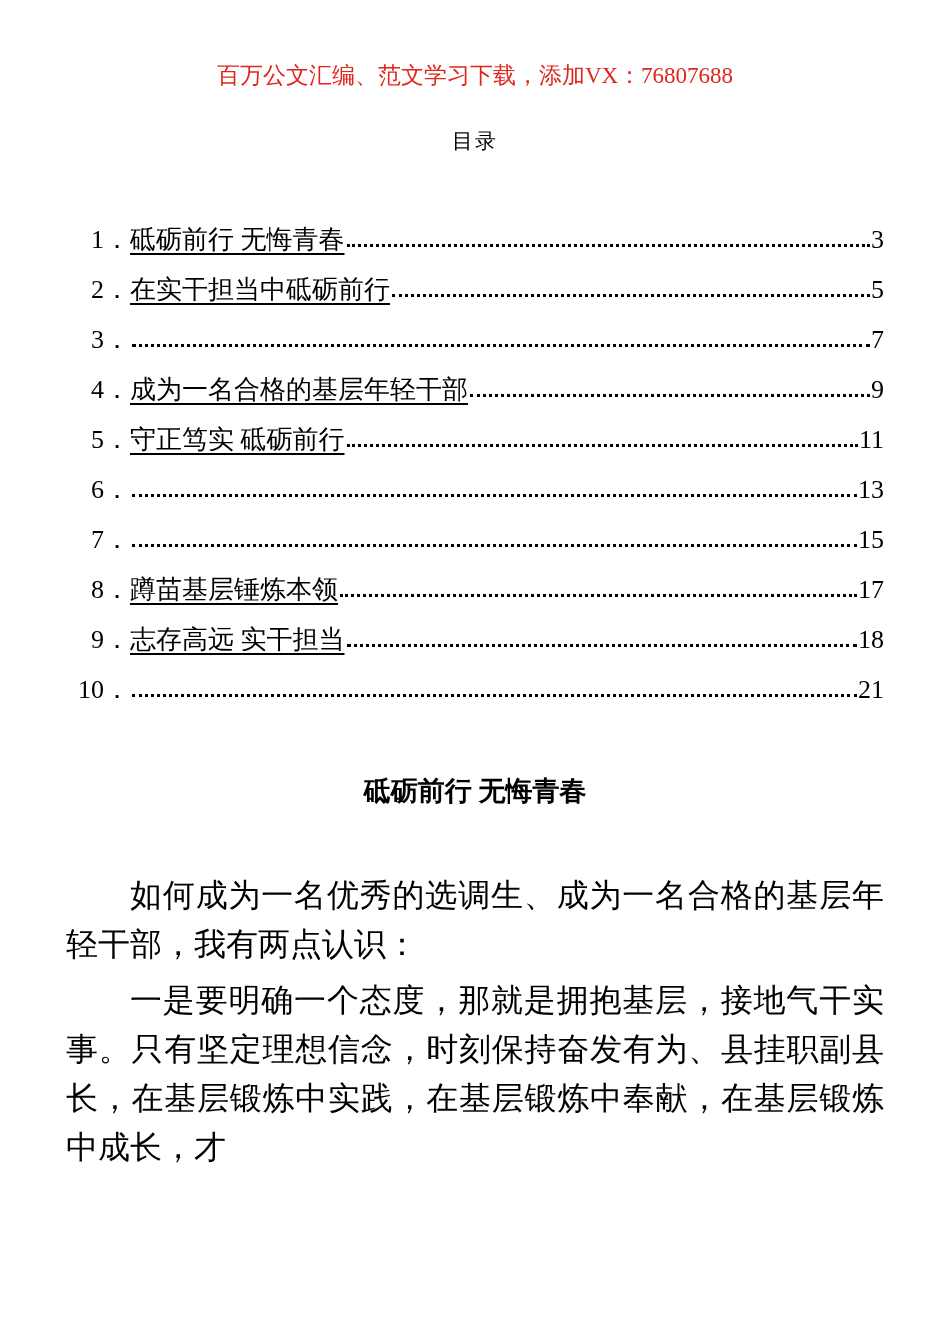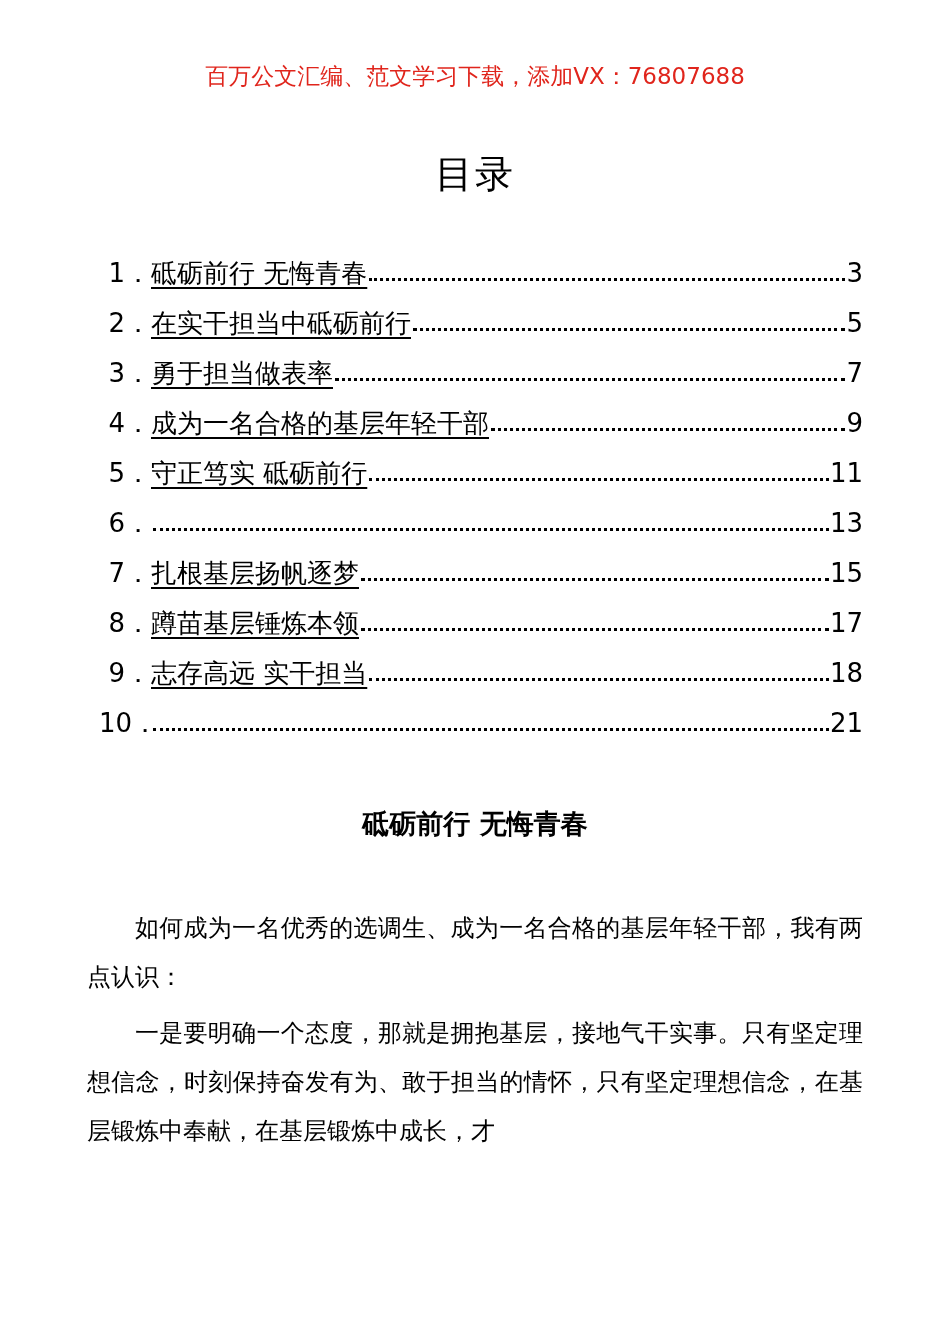--- a/index.html
+++ b/index.html
@@ -8,34 +8,35 @@
     height: 1344px;
     background: #ffffff;
     color: #000000;
     font-family: "DejaVu Sans", "Liberation Sans", sans-serif;
     overflow: hidden;
   }
   .page {
     box-sizing: border-box;
     width: 950px;
     height: 988px;
-    padding: 0 87px;
+    padding: 0 66px;
+    font-family: Liberation Serif, serif;
   }
   .promo {
     margin: 0;
     padding-top: 62px;
     text-align: center;
     font-size: 23px;
     line-height: 28px;
     color: #e0251c;
   }
   .toc-title {
-    margin-top: 66px;
+    margin-top: 33px;
     text-align: center;
-    font-size: 38px;
+    font-size: 21px;
     line-height: 36px;
     font-weight: 400;
     letter-spacing: 2px;
   }
   .toc {
     margin-top: 56px;
   }
   .toc-item {
     display: flex;
     align-items: baseline;
@@ -76,21 +77,21 @@
   }
   .article-author {
     margin-top: 2px;
     text-align: center;
     font-size: 27px;
     line-height: 44px;
     font-weight: 700;
   }
   .article-body {
     margin-top: 58px;
-    font-size: 24px;
+    font-size: 32px;
     line-height: 49px;
     text-align: justify;
   }
   .article-body p {
     margin: 0 0 7px 0;
     text-indent: 2em;
   }
 </style>
 </head>
 <body>
@@ -112,21 +113,20 @@
 
     <div class="toc-item">
       <span class="toc-num">2．</span>
       <span class="toc-link">在实干担当中砥砺前行</span>
       <span class="toc-leader"></span>
       <span class="toc-page">5</span>
     </div>
 
     <div class="toc-item">
       <span class="toc-num">3．</span>
-      <span class="toc-link">勇于担当做表率</span>
       <span class="toc-leader"></span>
       <span class="toc-page">7</span>
     </div>
 
     <div class="toc-item">
       <span class="toc-num">4．</span>
       <span class="toc-link">成为一名合格的基层年轻干部</span>
       <span class="toc-leader"></span>
       <span class="toc-page">9</span>
     </div>
@@ -139,21 +139,20 @@
     </div>
 
     <div class="toc-item">
       <span class="toc-num">6．</span>
       <span class="toc-leader"></span>
       <span class="toc-page">13</span>
     </div>
 
     <div class="toc-item">
       <span class="toc-num">7．</span>
-      <span class="toc-link">扎根基层扬帆逐梦</span>
       <span class="toc-leader"></span>
       <span class="toc-page">15</span>
     </div>
 
     <div class="toc-item">
       <span class="toc-num">8．</span>
       <span class="toc-link">蹲苗基层锤炼本领</span>
       <span class="toc-leader"></span>
       <span class="toc-page">17</span>
     </div>
@@ -170,16 +169,16 @@
       <span class="toc-leader"></span>
       <span class="toc-page">21</span>
     </div>
 
   </div>
 
   <div class="article-title">砥砺前行 无悔青春</div>
 
   <div class="article-body">
     <p>如何成为一名优秀的选调生、成为一名合格的基层年轻干部，我有两点认识：</p>
-    <p>一是要明确一个态度，那就是拥抱基层，接地气干实事。只有坚定理想信念，时刻保持奋发有为、敢于担当的情怀，只有坚定理想信念，在基层锻炼中奉献，在基层锻炼中成长，才</p>
+    <p>一是要明确一个态度，那就是拥抱基层，接地气干实事。只有坚定理想信念，时刻保持奋发有为、县挂职副县长，在基层锻炼中实践，在基层锻炼中奉献，在基层锻炼中成长，才</p>
   </div>
 
 </div>
 
 </body></html>

